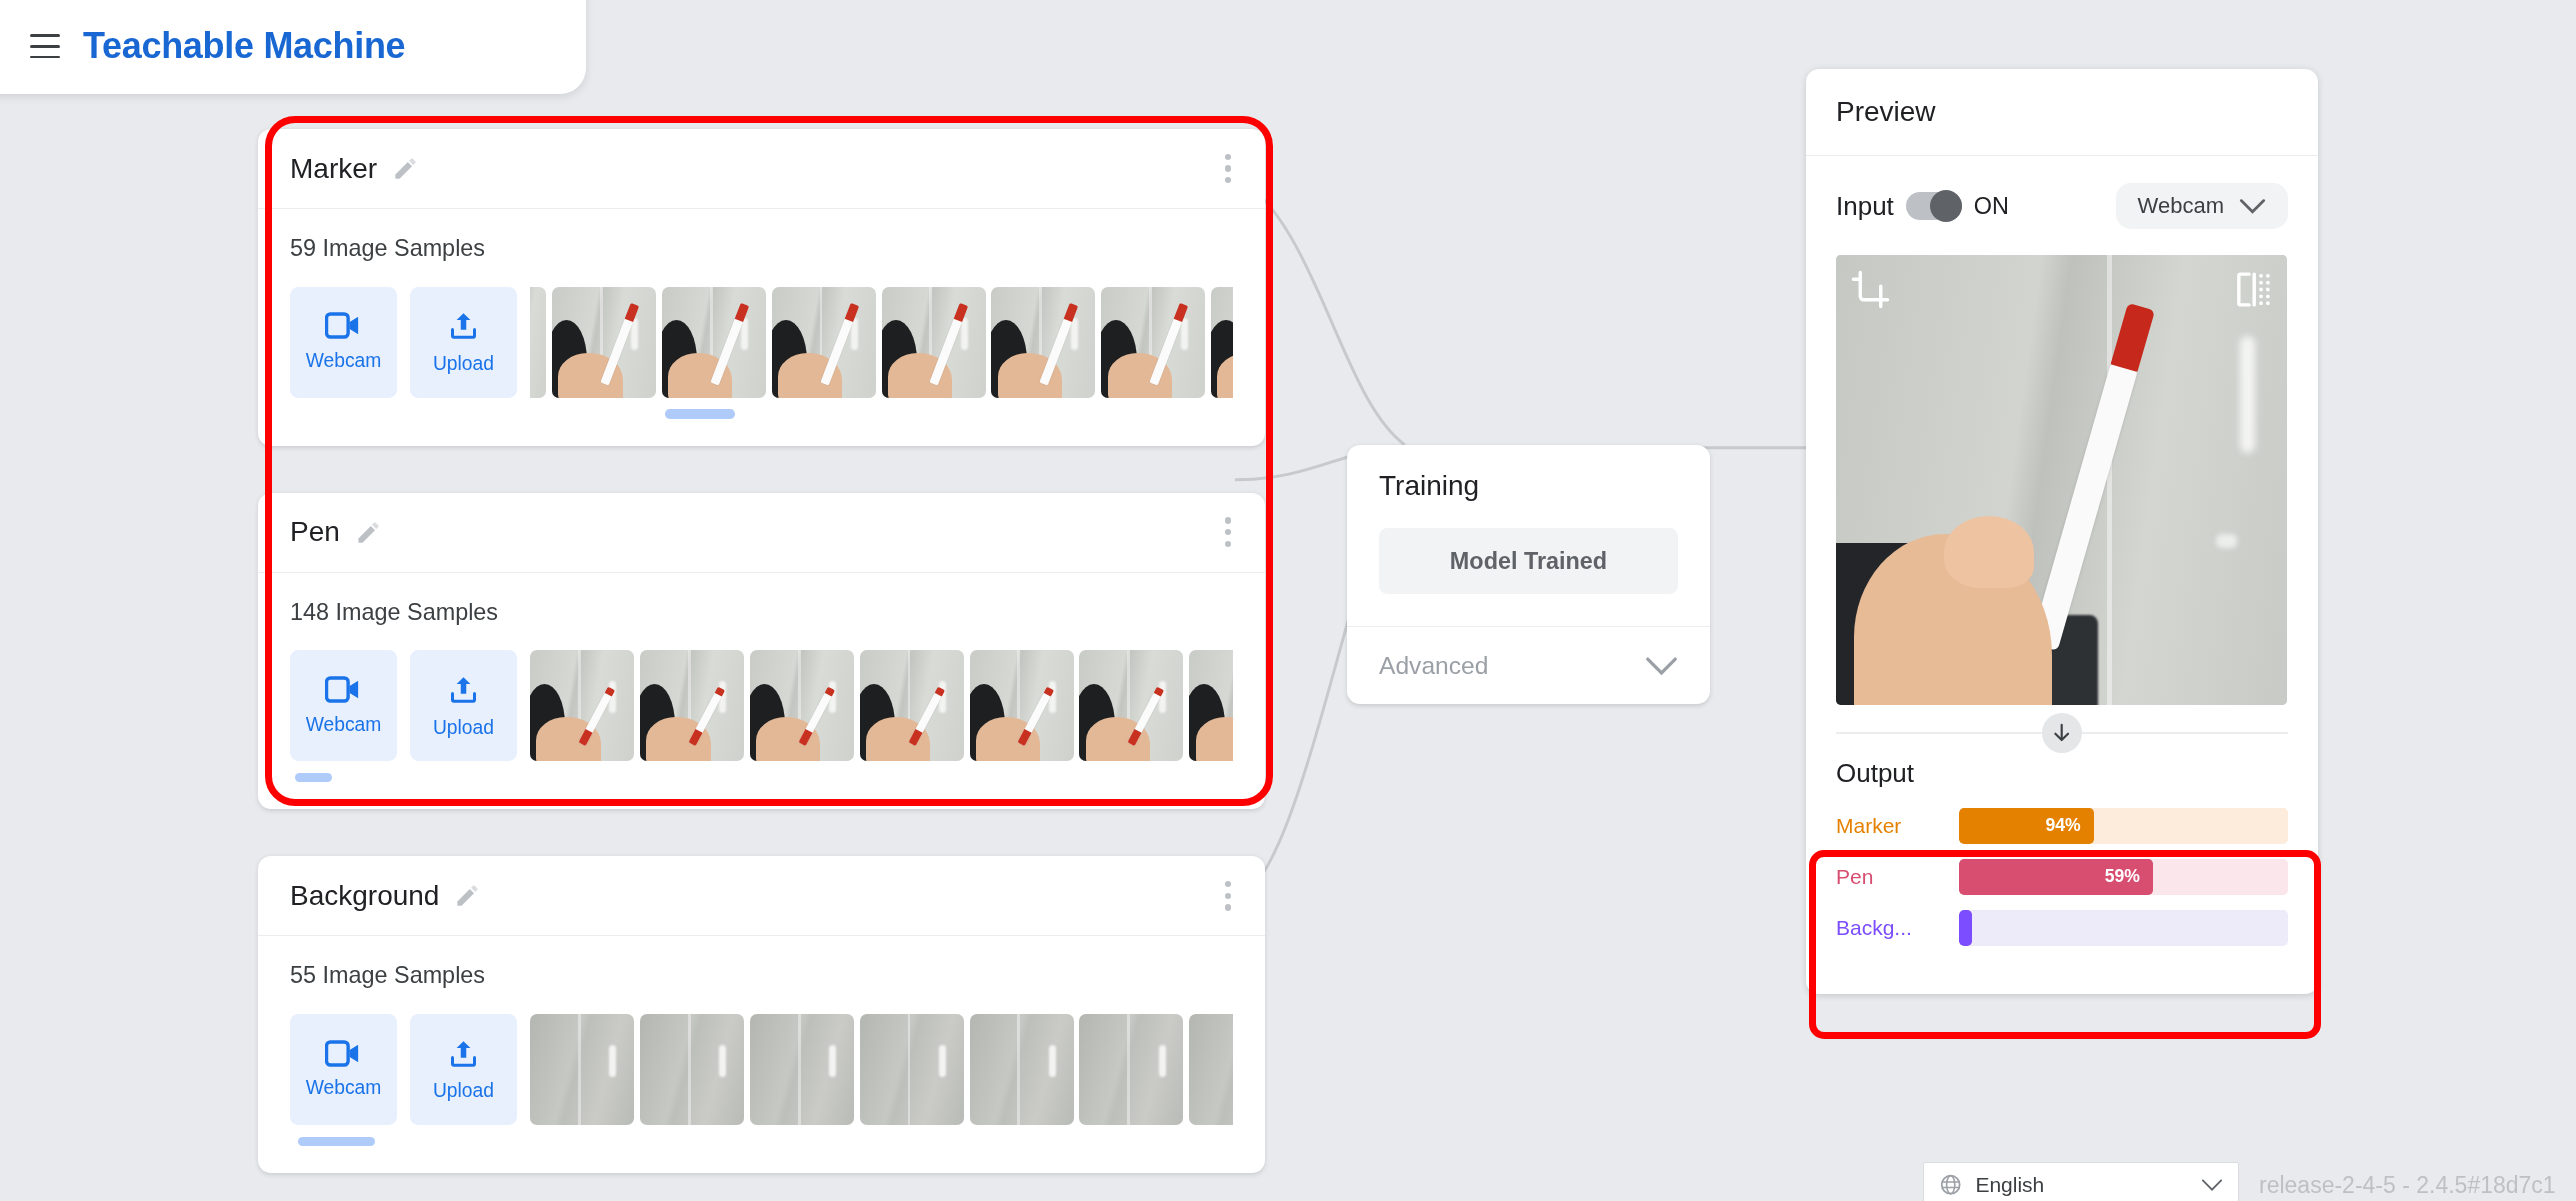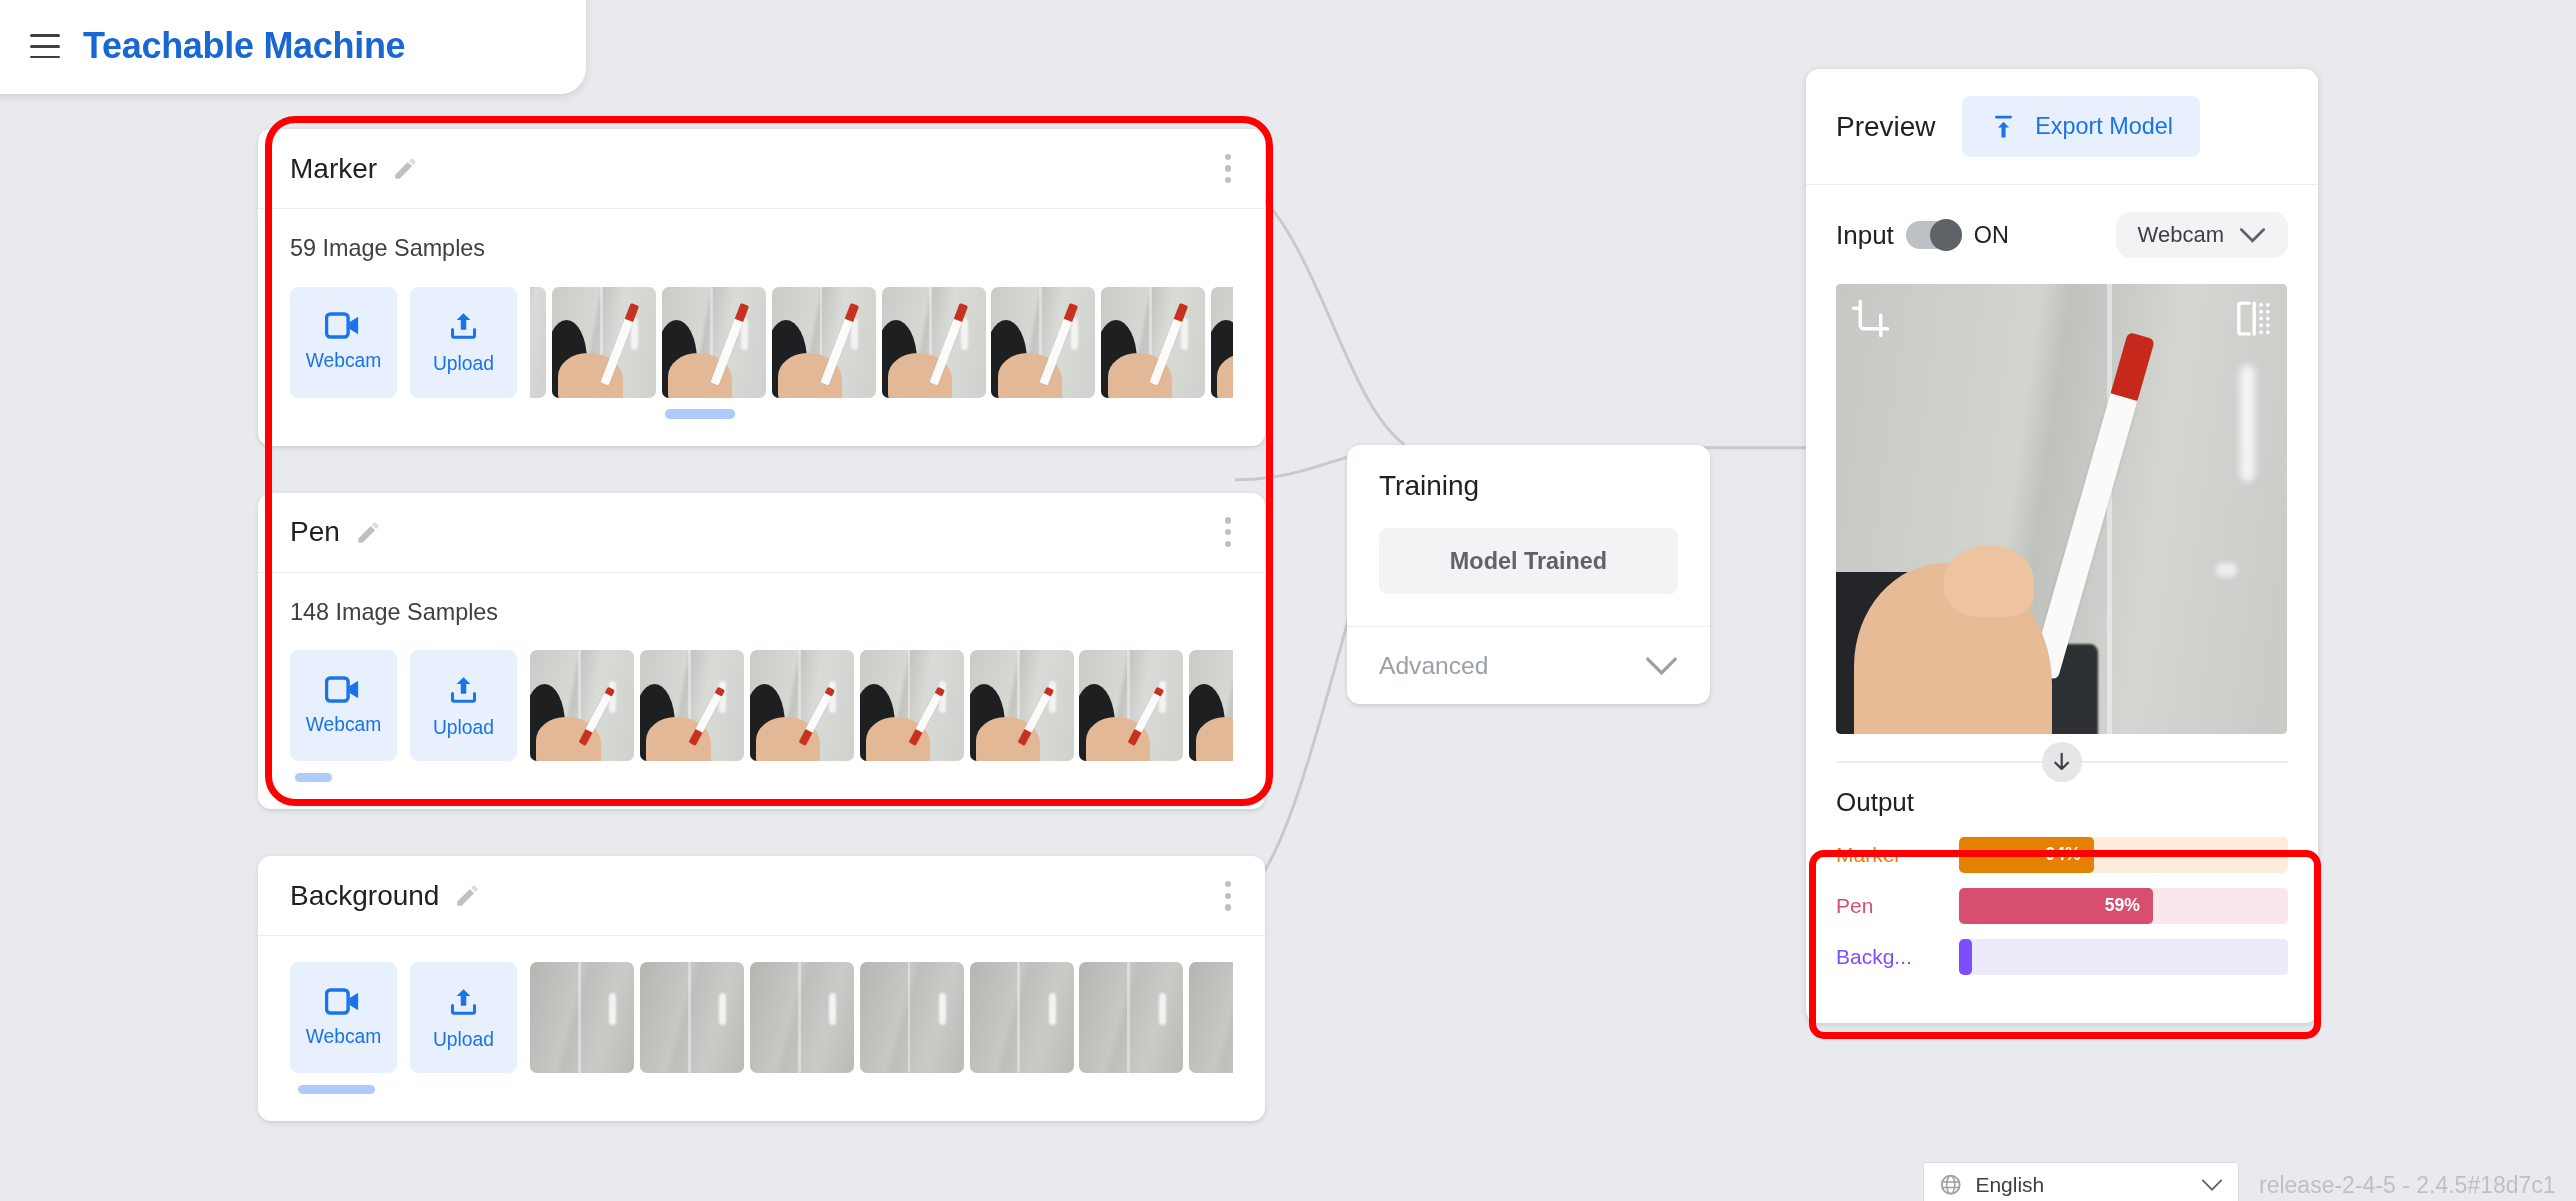--- a/index.html
+++ b/index.html
@@ -417,20 +417,21 @@
           <path d="M3 17.25V21h3.75L17.81 9.94l-3.75-3.75L3 17.25z" fill="#bdc1c6"></path>
           <path d="M20.71 7.04a1 1 0 000-1.41l-2.34-2.34a1 1 0 00-1.41 0l-1.83 1.83 3.75 3.75 1.83-1.83z" fill="#dadce0"></path>
         </svg>
         <div class="kebab">
             <i></i>
             <i></i>
             <i></i>
           </div>
       </div>
       <div class="class-body">
+        <div class="samples-label">55 Image Samples</div>
         <div class="sample-row">
           <div class="src-btn">
             <svg width="37" height="27" viewBox="0 0 24 17">
               <rect x="1" y="1" width="14" height="15" rx="2.5" stroke="#1a73e8" stroke-width="2.2" fill="none"></rect>
               <path d="M16 6.2l5.5-3.4v11.4L16 10.8z" fill="#1a73e8"></path>
             </svg>
             <span class="lbl">Webcam</span>
           </div>
           <div class="src-btn">
             <svg width="33" height="33" viewBox="0 0 24 24">
@@ -494,27 +495,20 @@
       <span class="advanced-lbl">Advanced</span>
       <svg width="33" height="20" viewBox="0 0 24 14">
         <path d="M2 2l10 10L22 2" stroke="#9aa0a6" stroke-width="2.4" fill="none" stroke-linecap="round"></path>
       </svg>
     </div>
   </div>
 
   <div class="preview">
     <div class="prev-head">
       <span class="prev-title">Preview</span>
-      <div class="export-btn">
-        <svg width="29" height="29" viewBox="0 0 24 24">
-          <rect x="5" y="3" width="14" height="2.4" rx="1.2" fill="#1a73e8"></rect>
-          <path d="M12 8l4.6 4.8h-2.9V21h-3.4v-8.2H7.4L12 8z" fill="#1a73e8"></path>
-        </svg>
-        <span class="export-lbl">Export Model</span>
-      </div>
     </div>
 
     <div class="prev-body">
       <div class="input-row">
         <span class="input-lbl">Input</span>
         <div class="toggle">
             <div class="knob"></div>
           </div>
         <span class="on-lbl">ON</span>
         <div class="wc-select">

